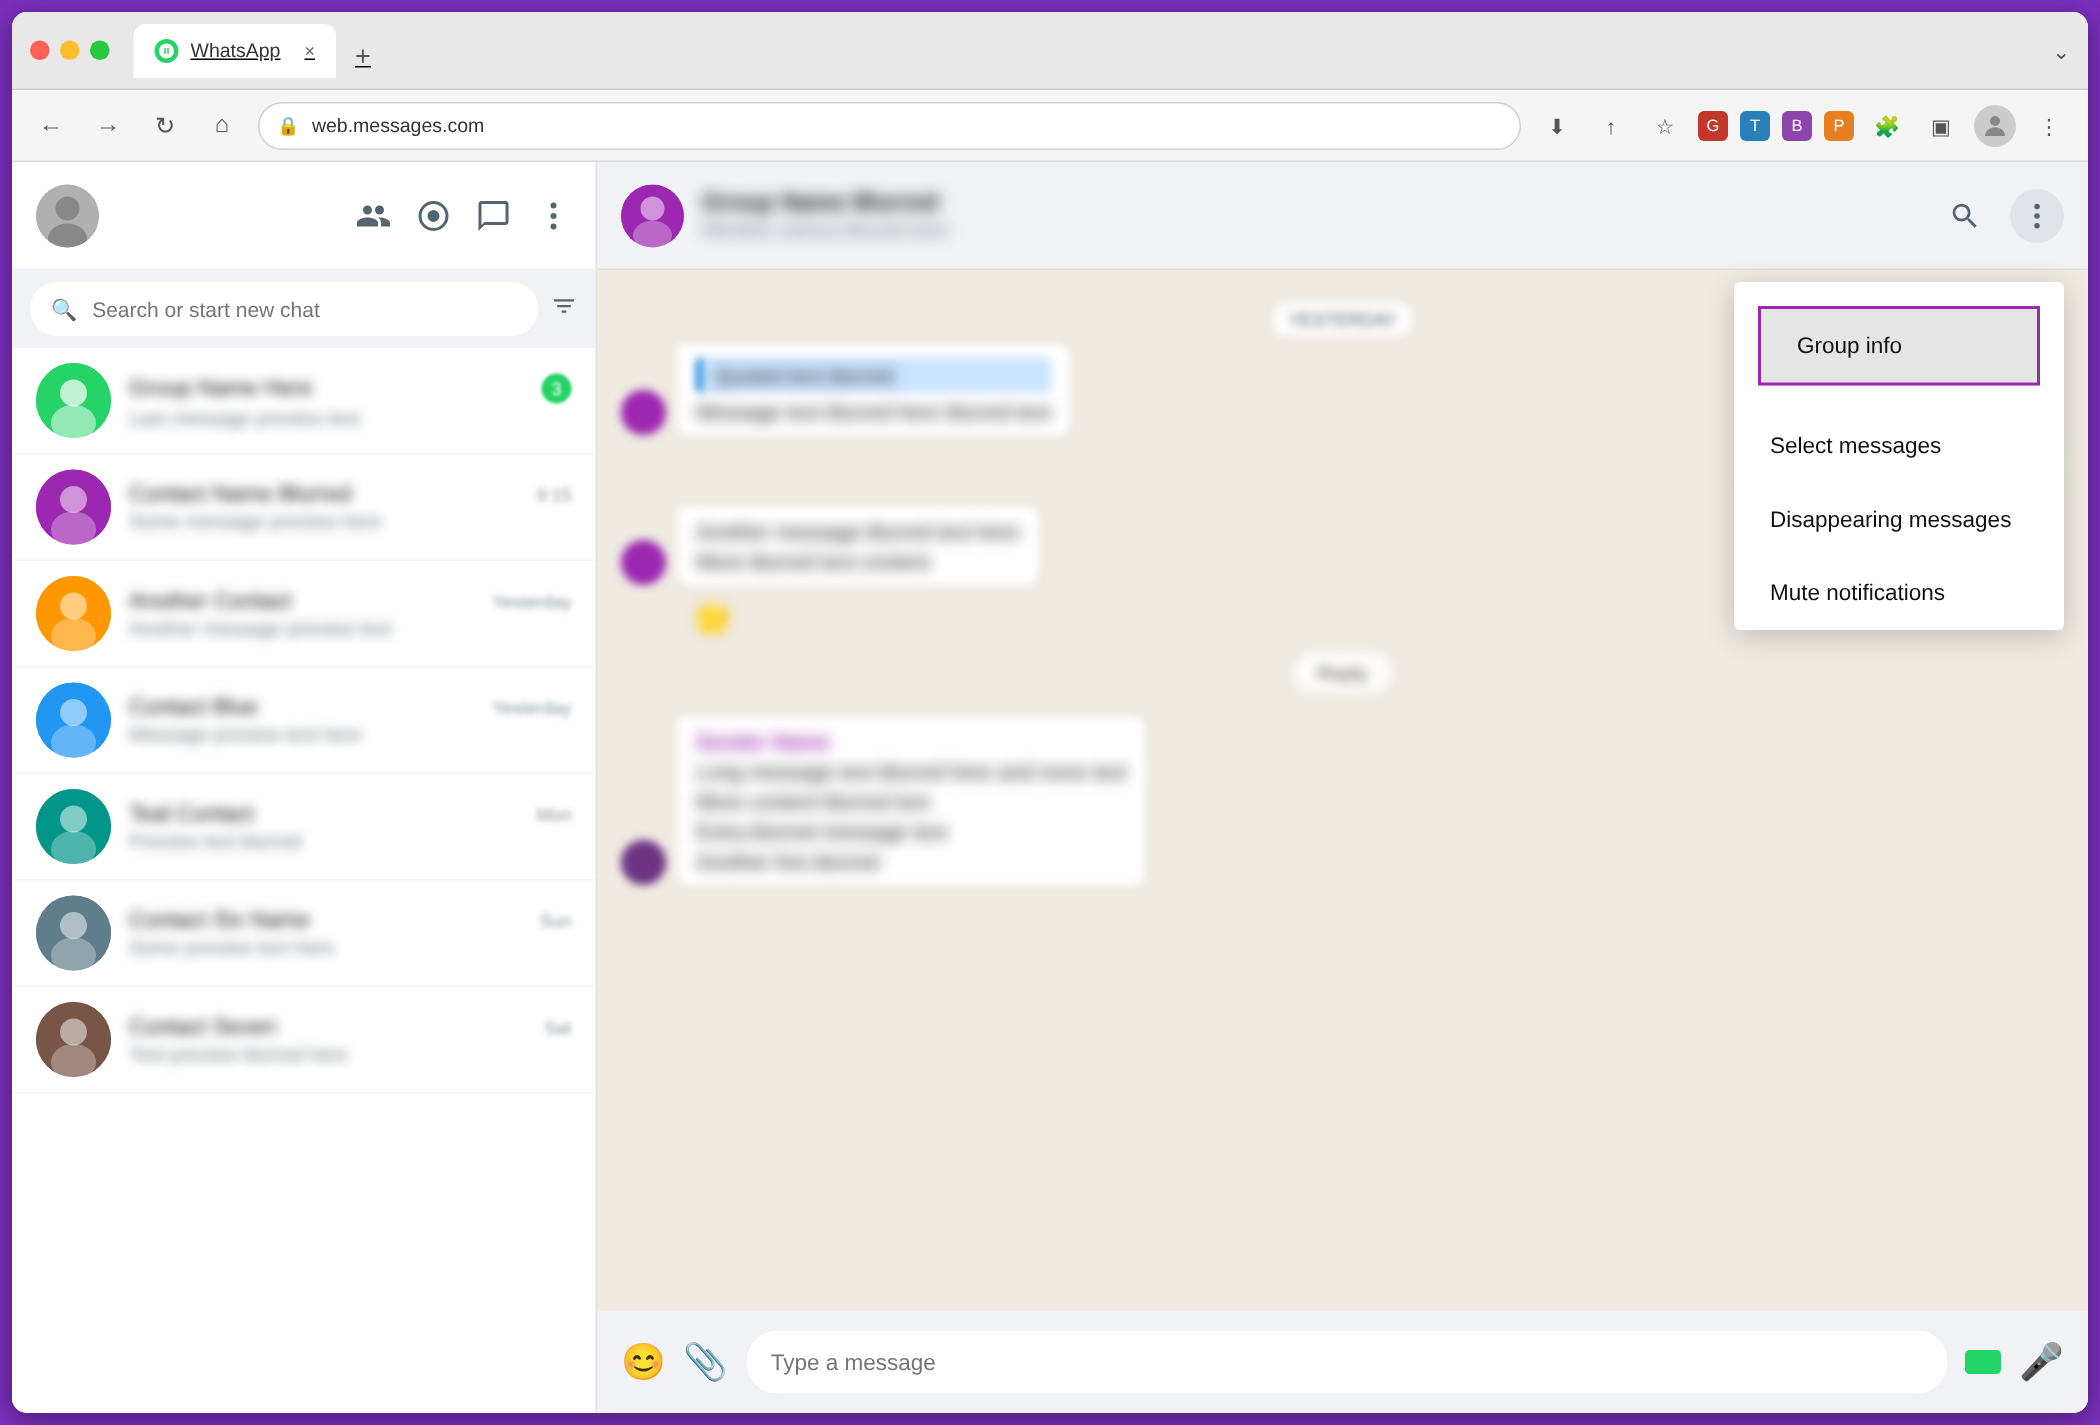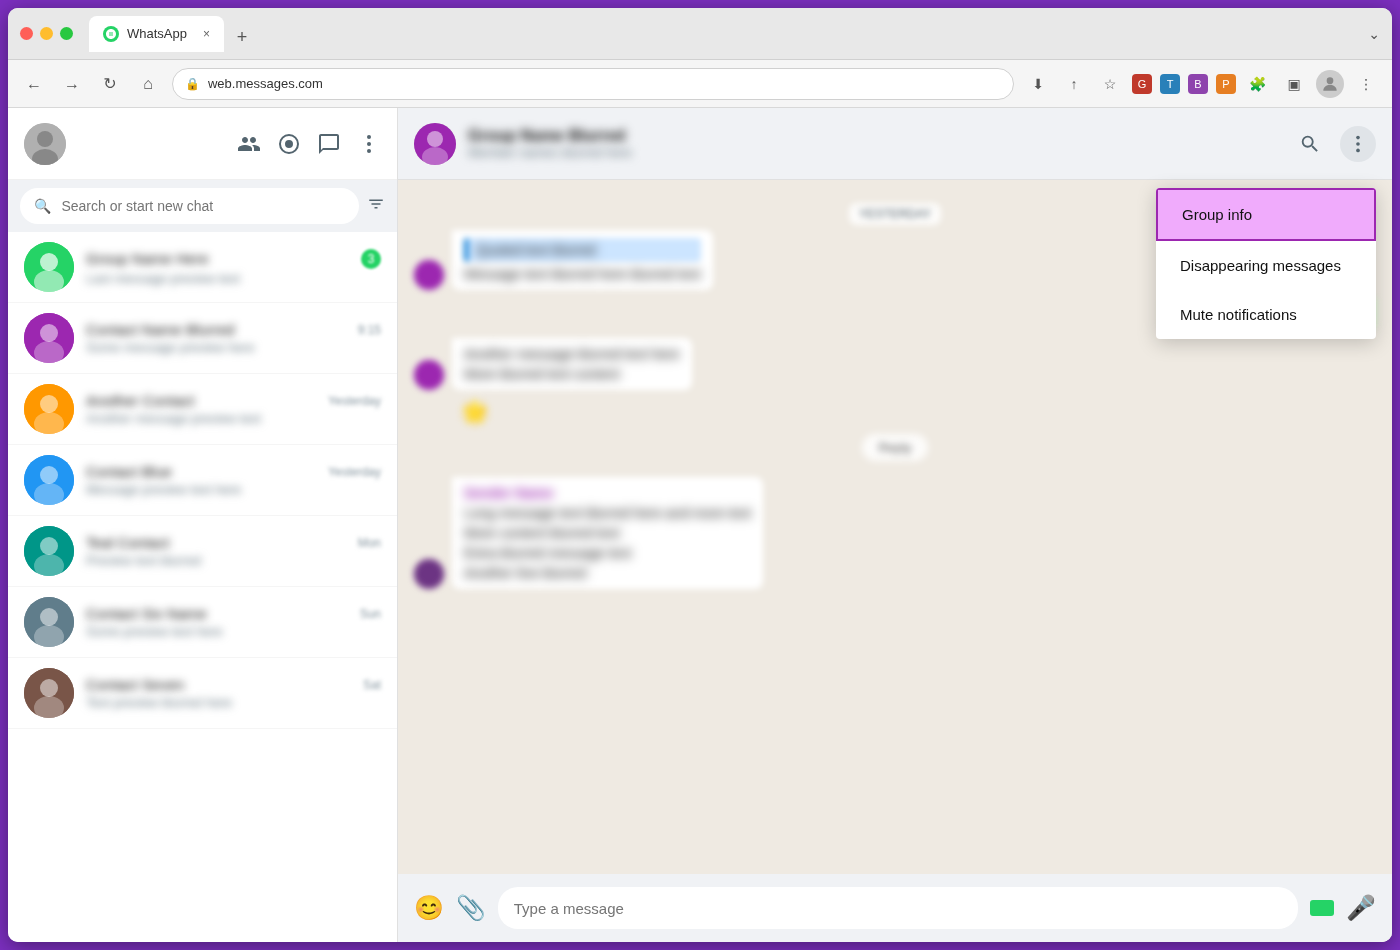--- a/index.html
+++ b/index.html
@@ -49,20 +49,21 @@
     }
     .tl-red { background: #ff5f57; }
     .tl-yellow { background: #ffbd2e; }
     .tl-green { background: #28c840; }
 
     .tab-bar {
       display: flex;
       align-items: flex-end;
       gap: 4px;
       flex: 1;
+      text-decoration: underline;
     }
 
     .tab {
       display: flex;
       align-items: center;
       gap: 8px;
       background: #fff;
       border-radius: 8px 8px 0 0;
       padding: 6px 14px;
       height: 36px;
@@ -555,22 +556,22 @@
       padding: 16px 24px;
       font-size: 15px;
       color: #111;
       cursor: pointer;
       display: flex;
       align-items: center;
     }
 
     .dropdown-item.highlighted {
       border: 2.5px solid #9c27b0;
-      margin: 0;
-      background: #f0abfc;
+      margin: 16px;
+      background: #e5e5e5;
       align-items: flex-end;
     }
 
     
     ::-webkit-scrollbar { width: 6px; }
     ::-webkit-scrollbar-track { background: transparent; }
     ::-webkit-scrollbar-thumb { background: #ccc; border-radius: 3px; }
   </style>
 </head>
 <body>
@@ -905,20 +906,23 @@
           <div style="width:24px;height:16px;background:#25d366;border-radius:3px;"></div>
         </div>
         <div class="input-icon">🎤</div>
       </div>
 
       <div class="dropdown-menu">
         <div class="dropdown-item highlighted">
           <span>Group info</span>
         </div>
         <div class="dropdown-item">
+          <span>Select messages</span>
+        </div>
+        <div class="dropdown-item">
           <span>Disappearing messages</span>
         </div>
         <div class="dropdown-item">
           <span>Mute notifications</span>
         </div>
       </div>
     </div>
   </div>
 </div>
 

